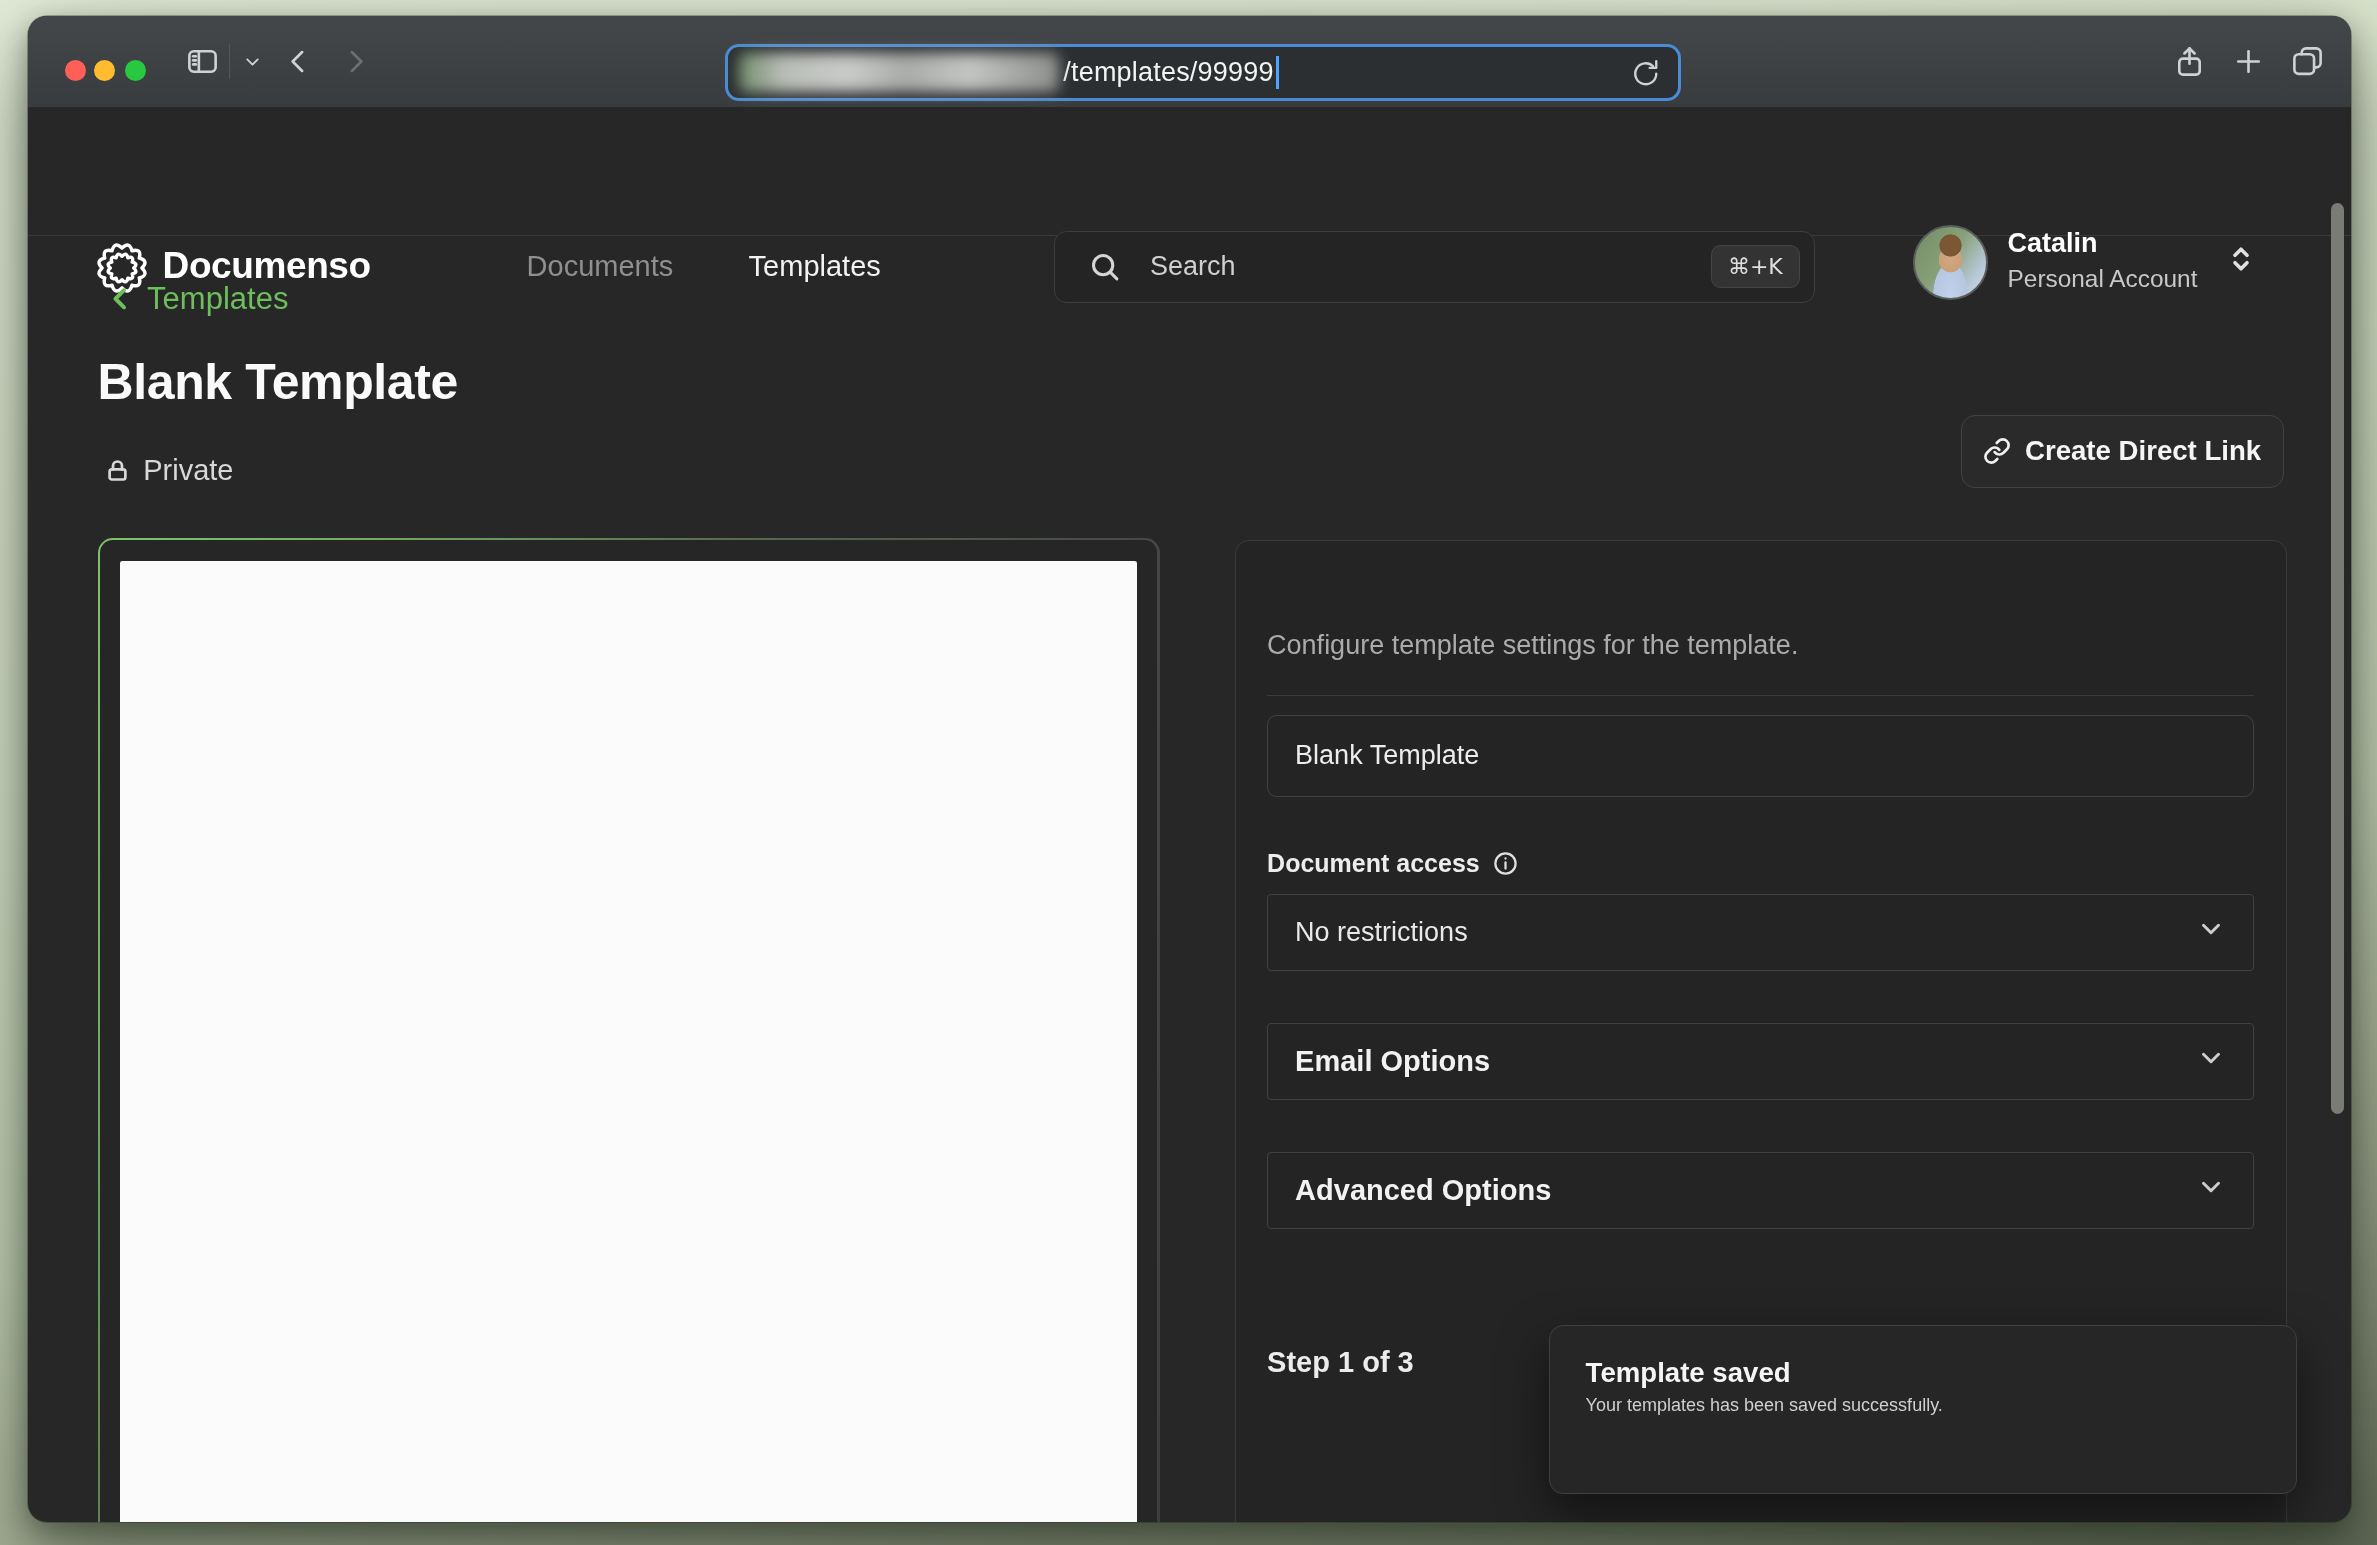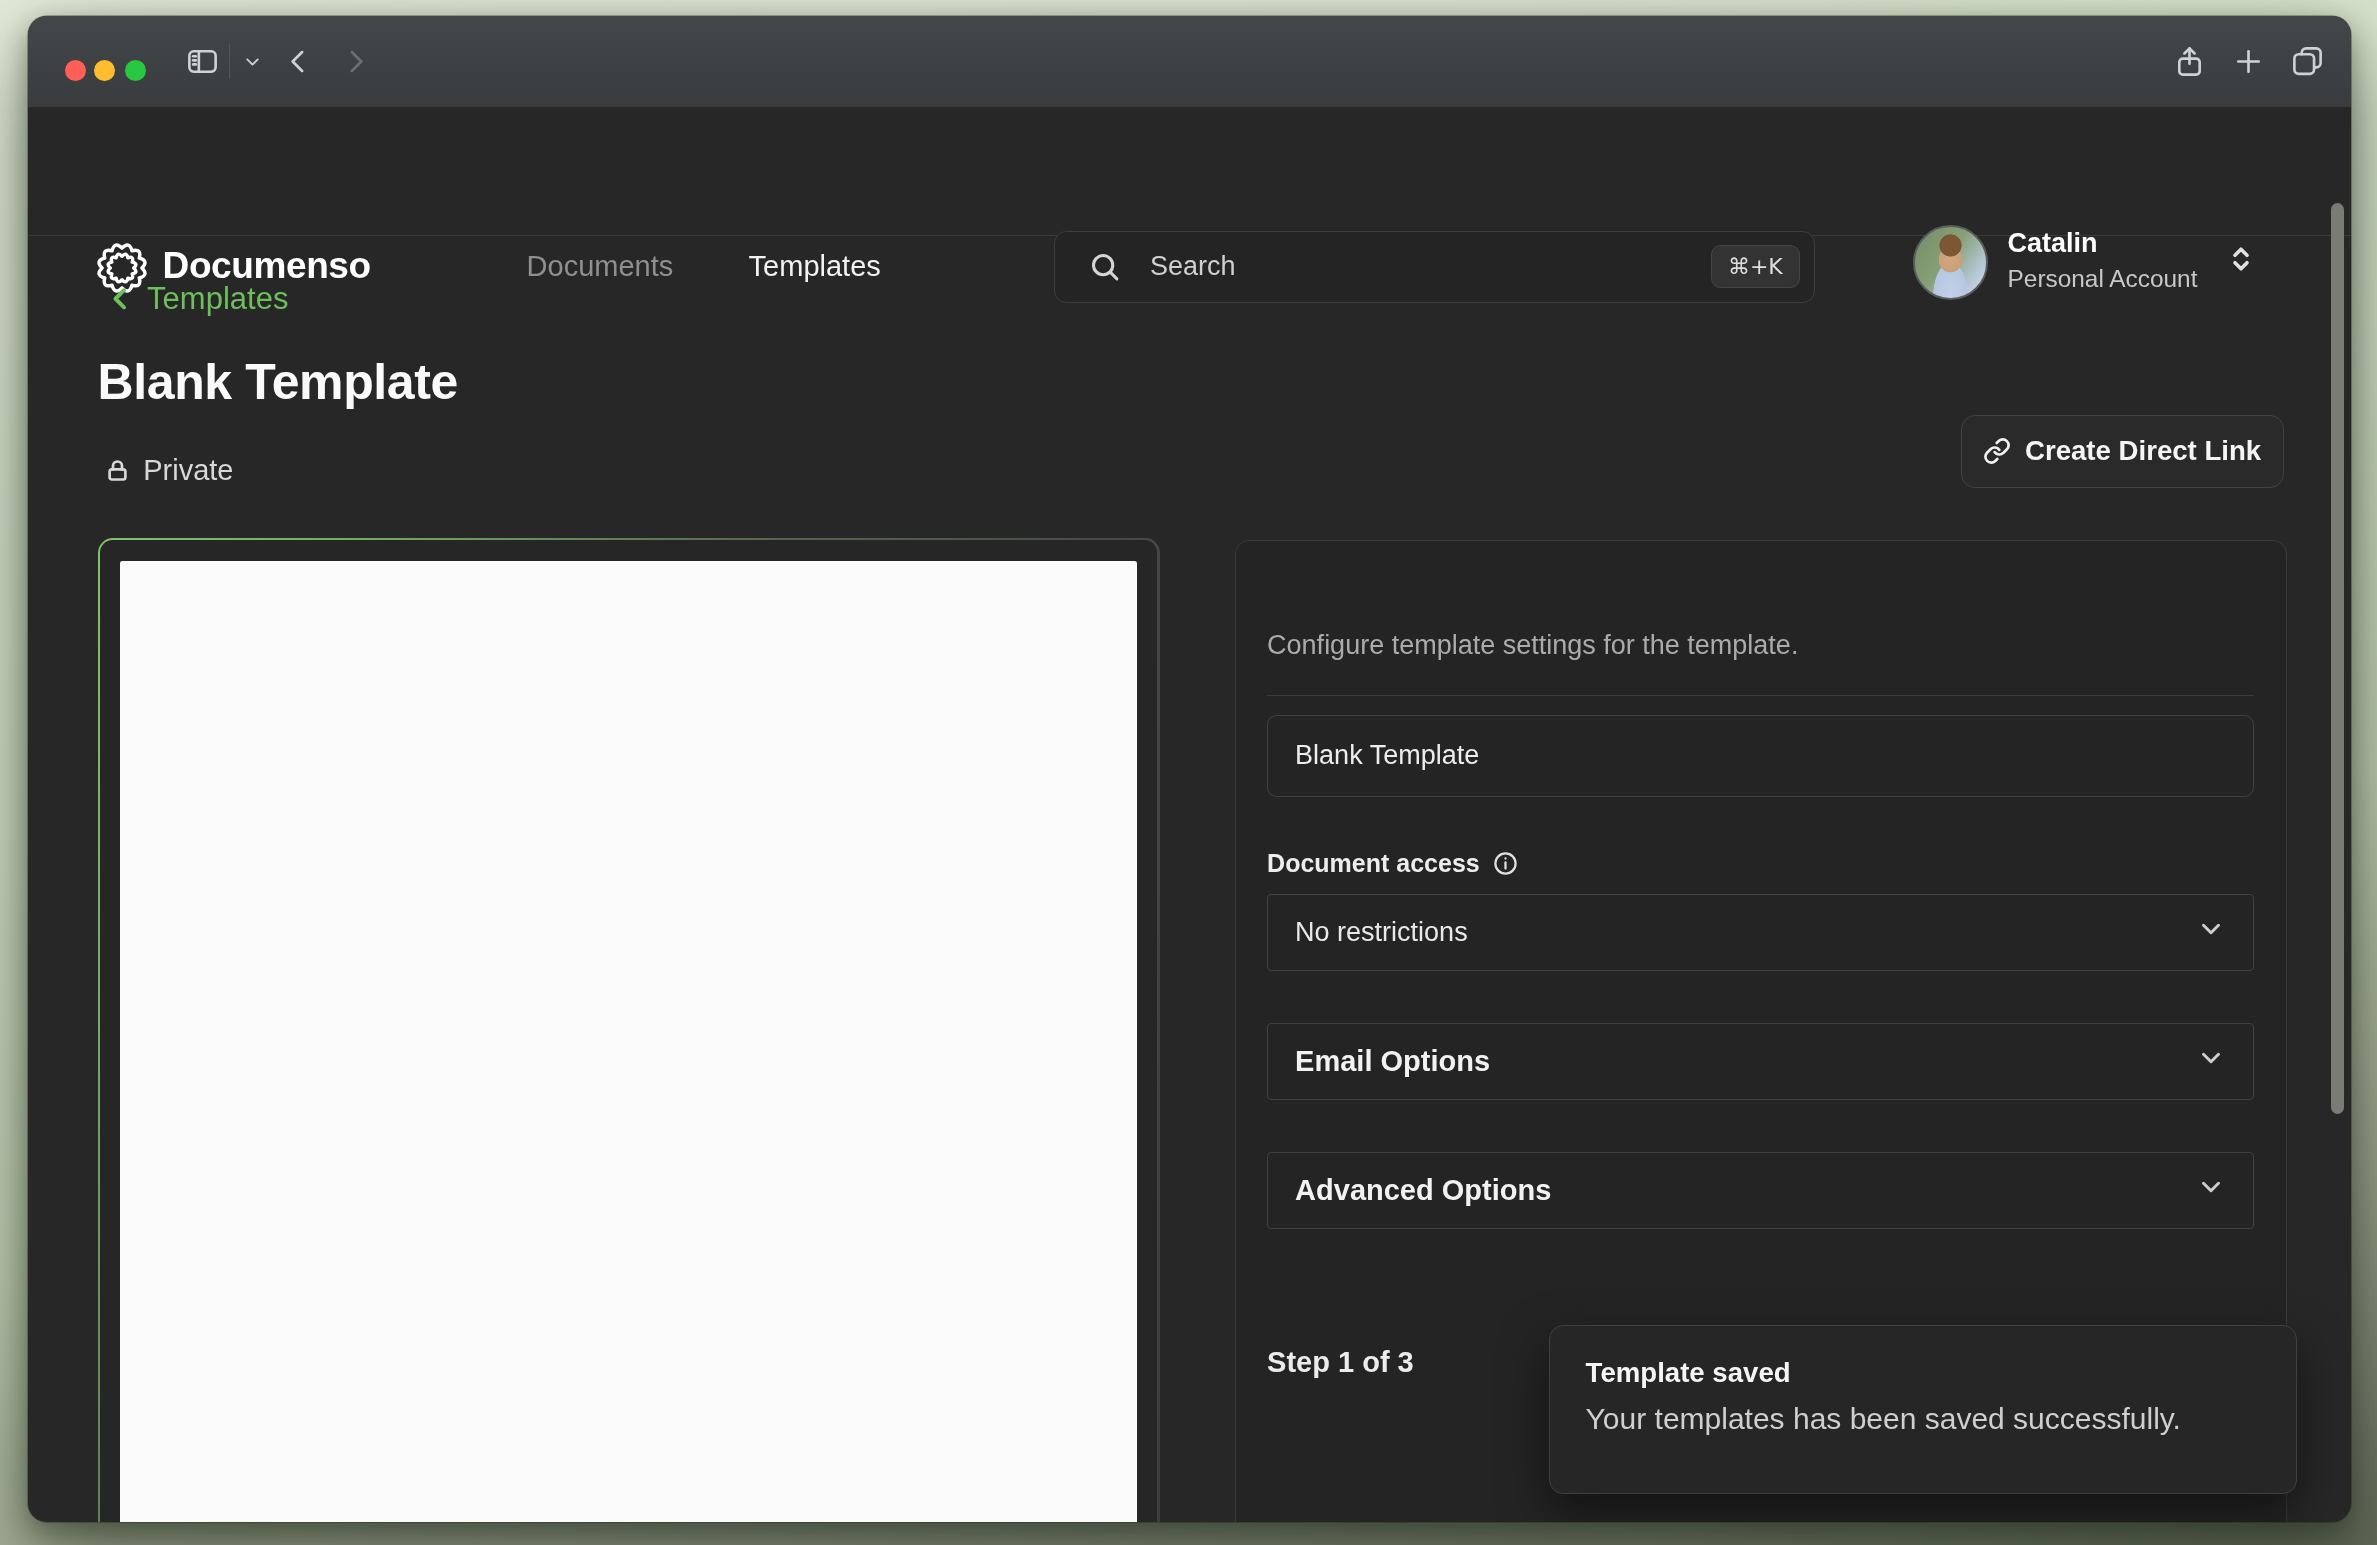--- a/index.html
+++ b/index.html
@@ -142,21 +142,21 @@
   .step { margin-top:117px; font-size:29px; font-weight:700; color:#ececec; }
 
   
   .toast {
     position:absolute; left:1521px; top:1309px; width:748px; height:169px;
     background:#262626; border:1.6px solid #404040; border-radius:14px;
     padding:31.5px 36px; z-index:5;
     box-shadow: 0 19px 47px rgba(0,0,0,.5);
   }
   .toast-title { font-size:27.6px; font-weight:700; color:#f5f5f5; }
-  .toast-msg { margin-top:13px; font-size:30px; color:#cfcfcf; }
+  .toast-msg { margin-top:6px; font-size:18px; color:#cfcfcf; }
 
   .scrollthumb {
     position:absolute; right:6.3px; top:187px; width:13.4px; height:911px;
     background:#787c74; border-radius:7px; z-index:6;
   }
 </style>
 </head>
 <body>
 
 <div class="desktop">
@@ -186,20 +186,31 @@
         <svg viewBox="0 0 24 24">
           <polyline points="14.5 5.5 8 12 14.5 18.5"></polyline>
         </svg>
       </div>
       <div class="tb-icon dim" style="left:309px">
         <svg viewBox="0 0 24 24">
           <polyline points="9.5 5.5 16 12 9.5 18.5"></polyline>
         </svg>
       </div>
 
+      <div class="urlbar">
+        <div class="url-blur"></div>
+        <span class="url-path">/templates/99999</span>
+        <div class="caret"></div>
+        <div class="tb-icon reload">
+          <svg viewBox="0 0 24 24" style="width:31.5px;height:31.5px">
+            <path d="M20 12a8 8 0 1 1-2.4-5.7"></path>
+            <polyline points="20 2.5 20 7.5 15 7.5"></polyline>
+          </svg>
+        </div>
+      </div>
 
       <div class="tb-icon" style="left:2143px">
         <svg viewBox="0 0 24 24">
           <rect x="5" y="10" width="14" height="11" rx="2.5"></rect>
           <line x1="12" y1="3" x2="12" y2="13.5"></line>
           <polyline points="8.5 6.5 12 3 15.5 6.5"></polyline>
         </svg>
       </div>
       <div class="tb-icon" style="left:2202px">
         <svg viewBox="0 0 24 24">

